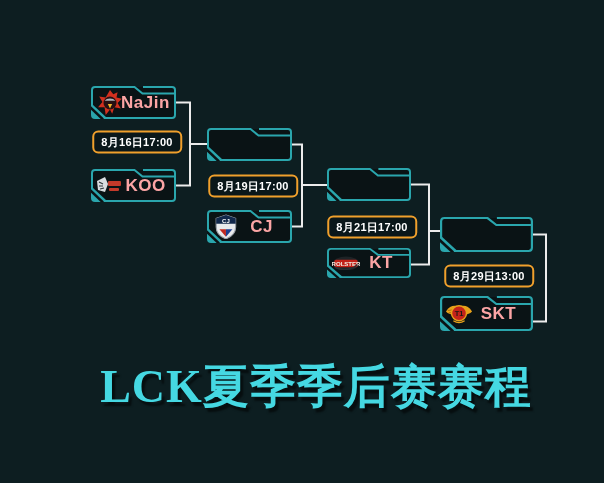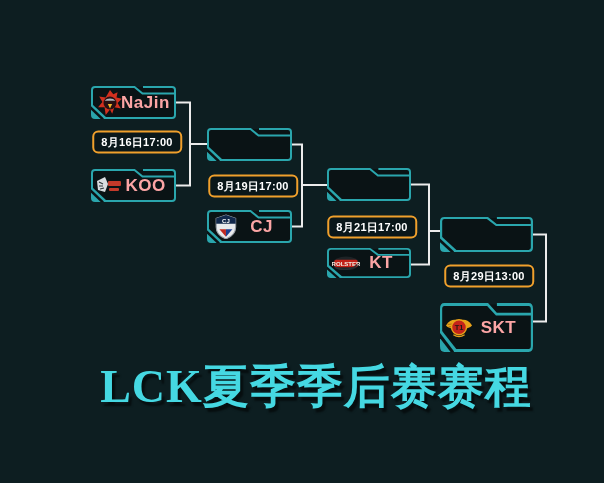--- a/index.html
+++ b/index.html
@@ -148,21 +148,21 @@
 
   <div class="tbox" style="left:440px;top:217px;width:93px;height:35px">
     <svg class="frame">
         <use href="#boxframe"></use>
       </svg>
     <span class="tname"></span>
   </div>
 
   <div class="date-badge" style="left:489px;top:276px">8月29日13:00</div>
 
-  <div class="tbox" style="left:440px;top:303px;width:93px;height:49px">
+  <div class="tbox" style="left:440px;top:296px;width:93px;height:35px">
     <svg class="frame">
         <use href="#boxframe"></use>
       </svg>
     <span class="logo">
       <svg viewBox="0 0 30 22">
         <path d="M1 9 C5 3 10 2 14 4 L12 12 C8 13 4 12 1 9 Z" fill="#e8a21a"></path>
         <path d="M29 9 C25 3 20 2 16 4 L18 12 C22 13 26 12 29 9 Z" fill="#e8a21a"></path>
         <path d="M3 8 L12 7 M4 10.5 L12 10" stroke="#a86f0e" stroke-width="1" fill="none"></path>
         <circle cx="15" cy="11" r="8" fill="#c4231a" stroke="#e8a21a" stroke-width="1.5"></circle>
         <text x="15" y="14" font-size="8" font-weight="bold" fill="#201a14" text-anchor="middle" font-family="Liberation Sans,sans-serif">T1</text>

